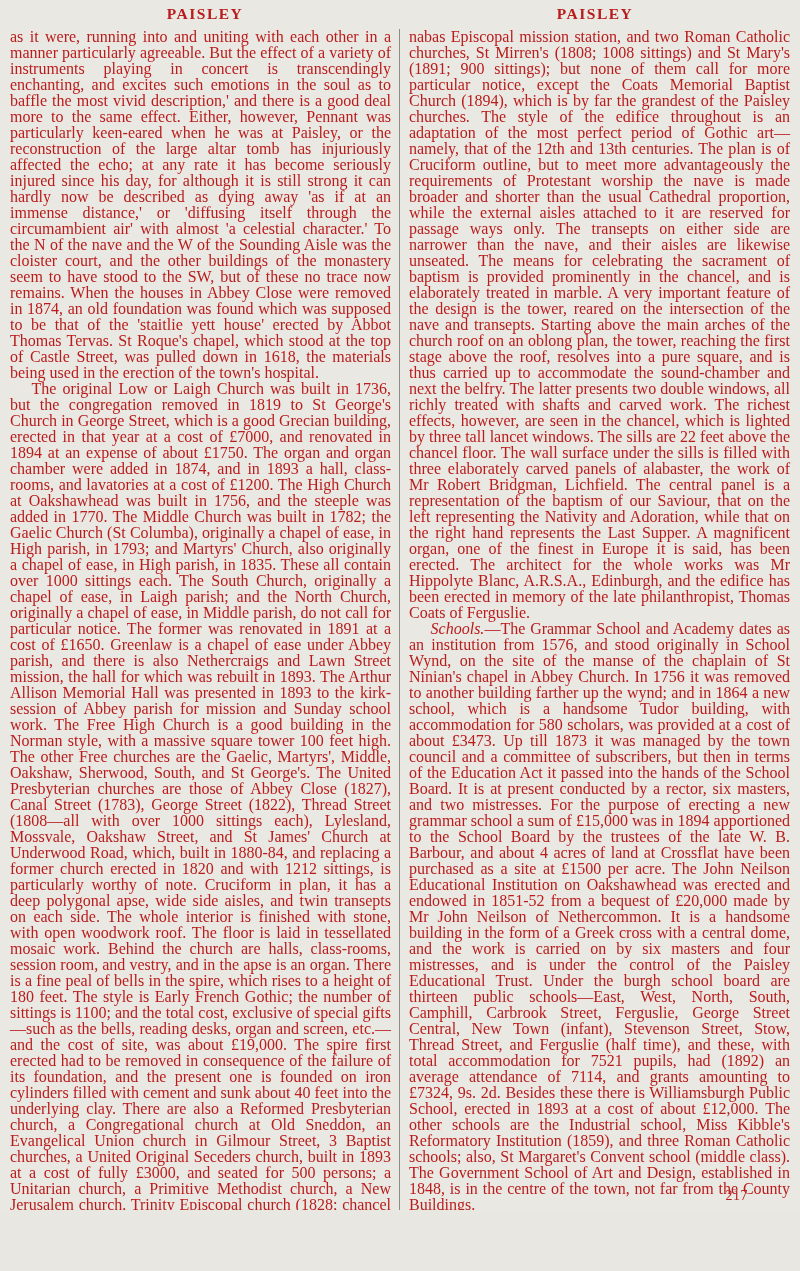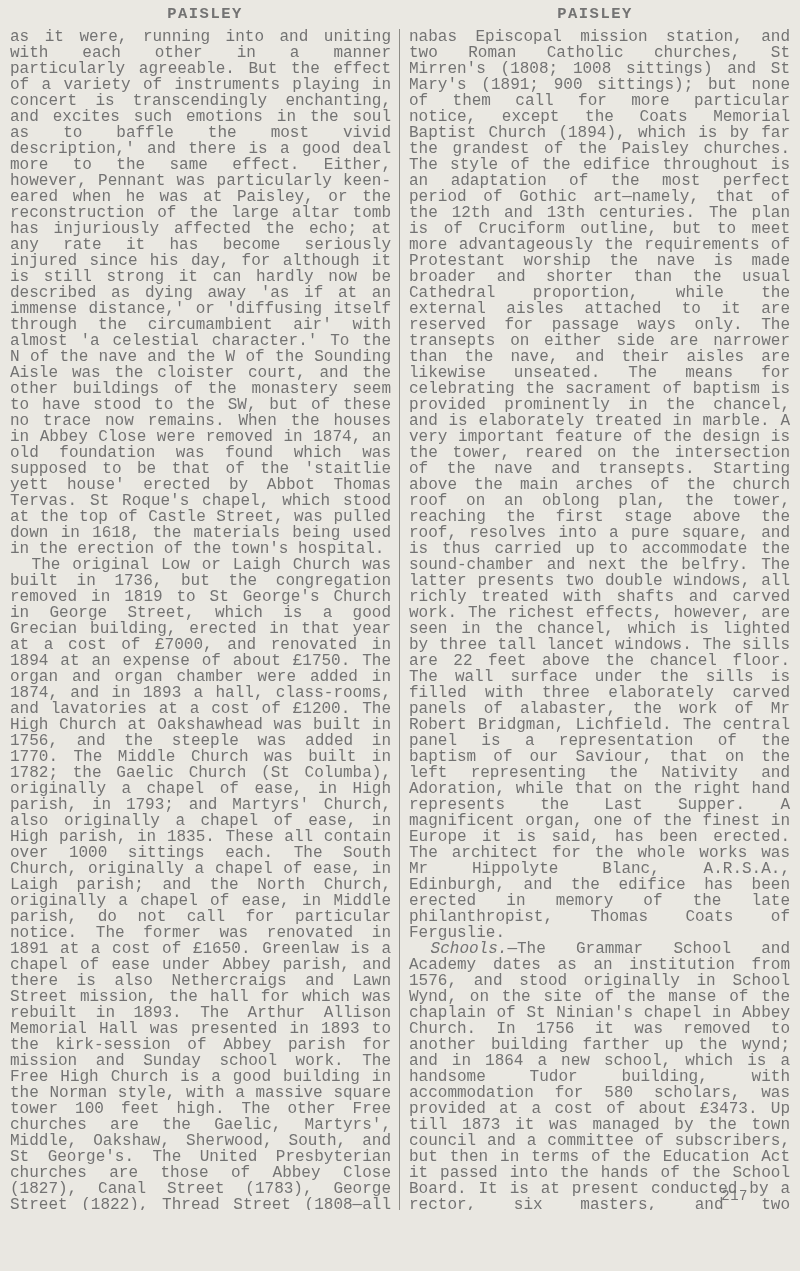--- a/index.html
+++ b/index.html
@@ -7,22 +7,22 @@
     padding: 0;
     background: #e9e7e1;
   }
   .page {
     position: relative;
     width: 800px;
     height: 1210px;
     background: #eae8e2;
     box-sizing: border-box;
     padding: 5px 10px 0 10px;
-    font-family: Liberation Mono, monospace;
-    color: #737373;
+    font-family: Liberation Serif, serif;
+    color: #b91c1c;
     overflow: hidden;
   }
   .col-headers {
     display: flex;
     width: 100%;
     margin-bottom: 6px;
   }
   .col-header {
     flex: 1;
     text-align: center;

